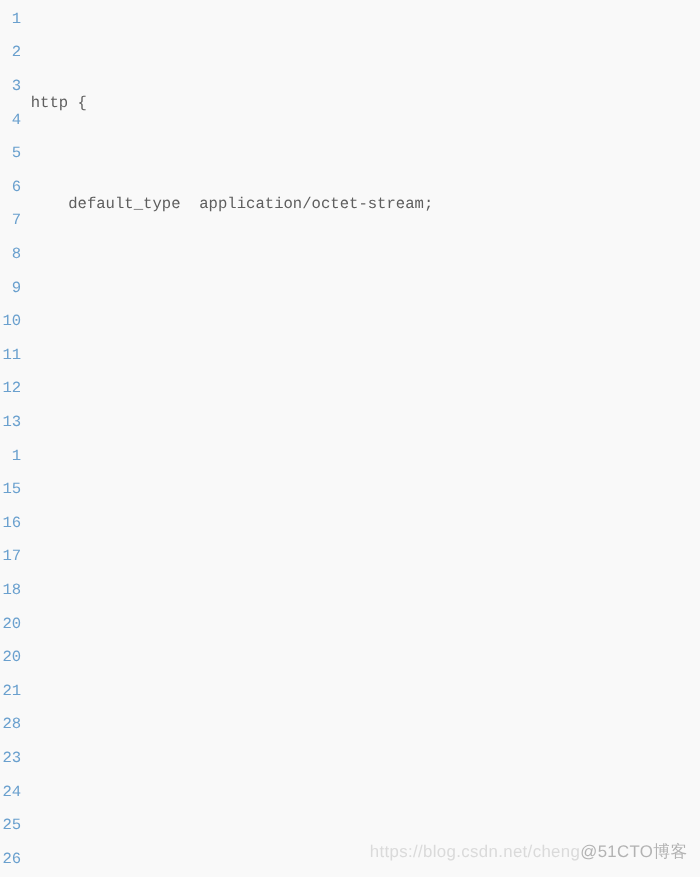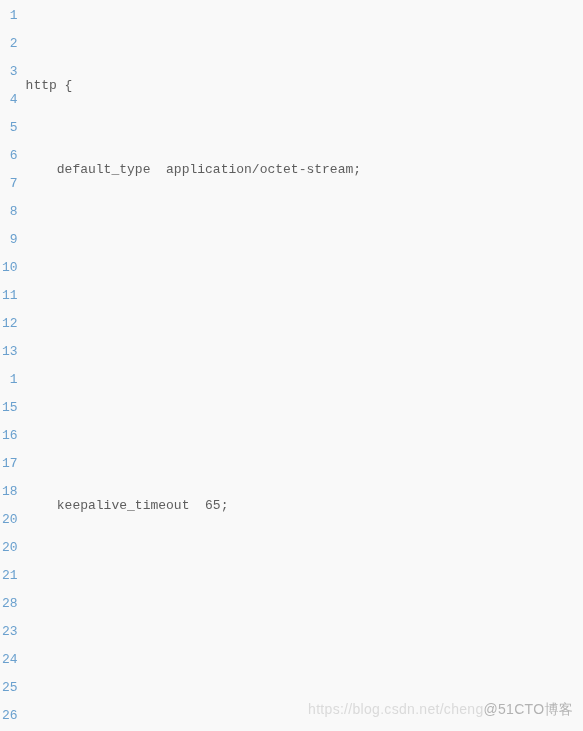--- a/index.html
+++ b/index.html
@@ -92,21 +92,20 @@
     <span class="ln">24</span>
     <span class="ln">25</span>
     <span class="ln">26</span>
   </div>
   <div class="code-lines">
     <span class="cl">http {</span>
     <span class="cl">    default_type  application/octet-stream;</span>
     <span class="cl"></span>
     <span class="cl"></span>
     <span class="cl"></span>
-    <span class="cl">    keepalive_timeout  65;</span>
     <span class="cl"></span>
     
     
     
     
     
     
     
     
     

